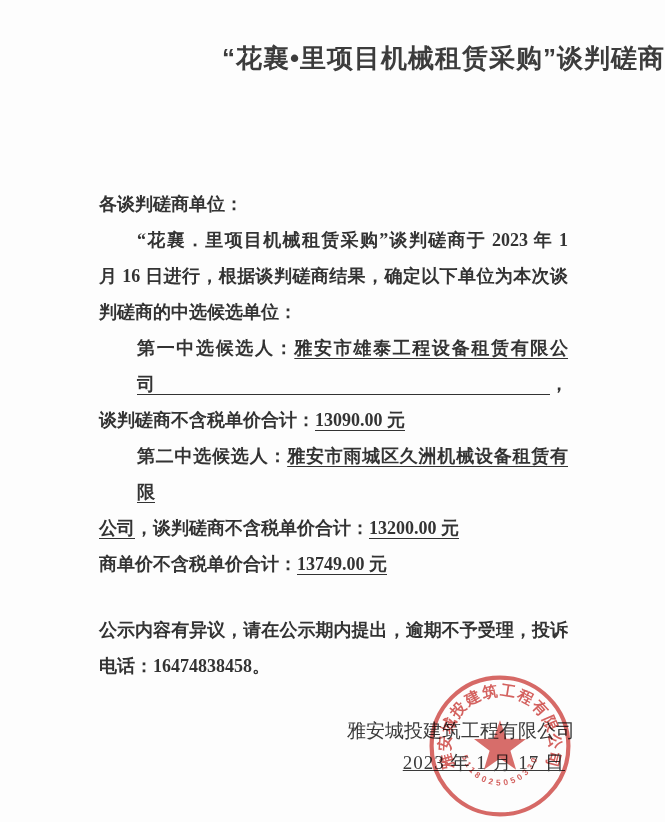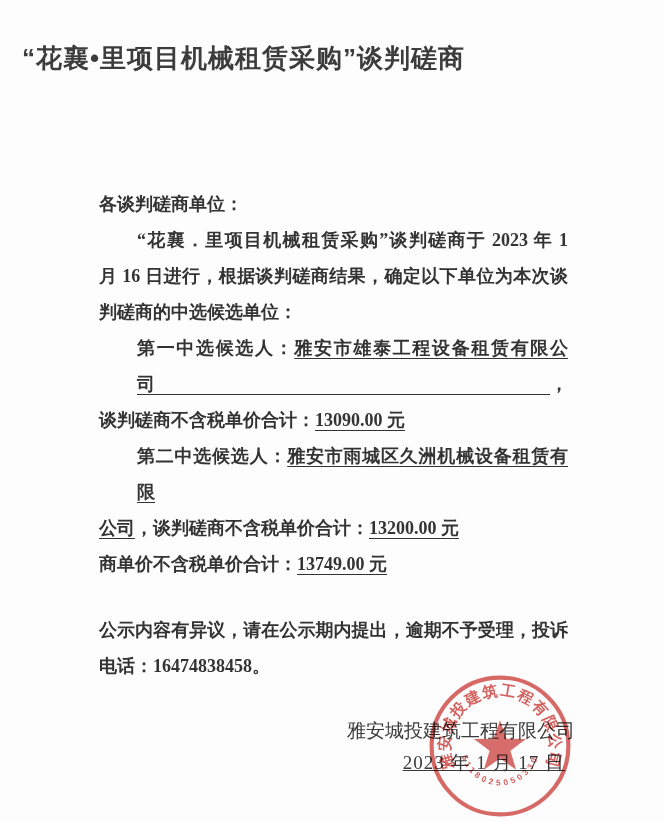--- a/index.html
+++ b/index.html
@@ -4,21 +4,21 @@
 <style>
   html,body{margin:0;padding:0;background:#ffffff;}
   .page{
     position:relative;width:665px;height:822px;overflow:hidden;
     background:#fdfdfd;color:#383838;
     font-family:"Liberation Serif","DejaVu Serif",serif;
   }
   
   .title{
     position:absolute;top:30px;left:22px;right:0;
-    text-align:left;
+    text-align:right;
     font-family:"Liberation Sans","DejaVu Sans",sans-serif;
     font-weight:bold;font-size:26px;letter-spacing:1px;
     line-height:57px;color:#3c3c3c;
   }
   
   .doc-body{
     position:absolute;top:186px;left:99px;width:469px;
     font-size:18px;line-height:36px;color:#333333;
   }
   .line{min-height:36px;font-weight:bold;}

